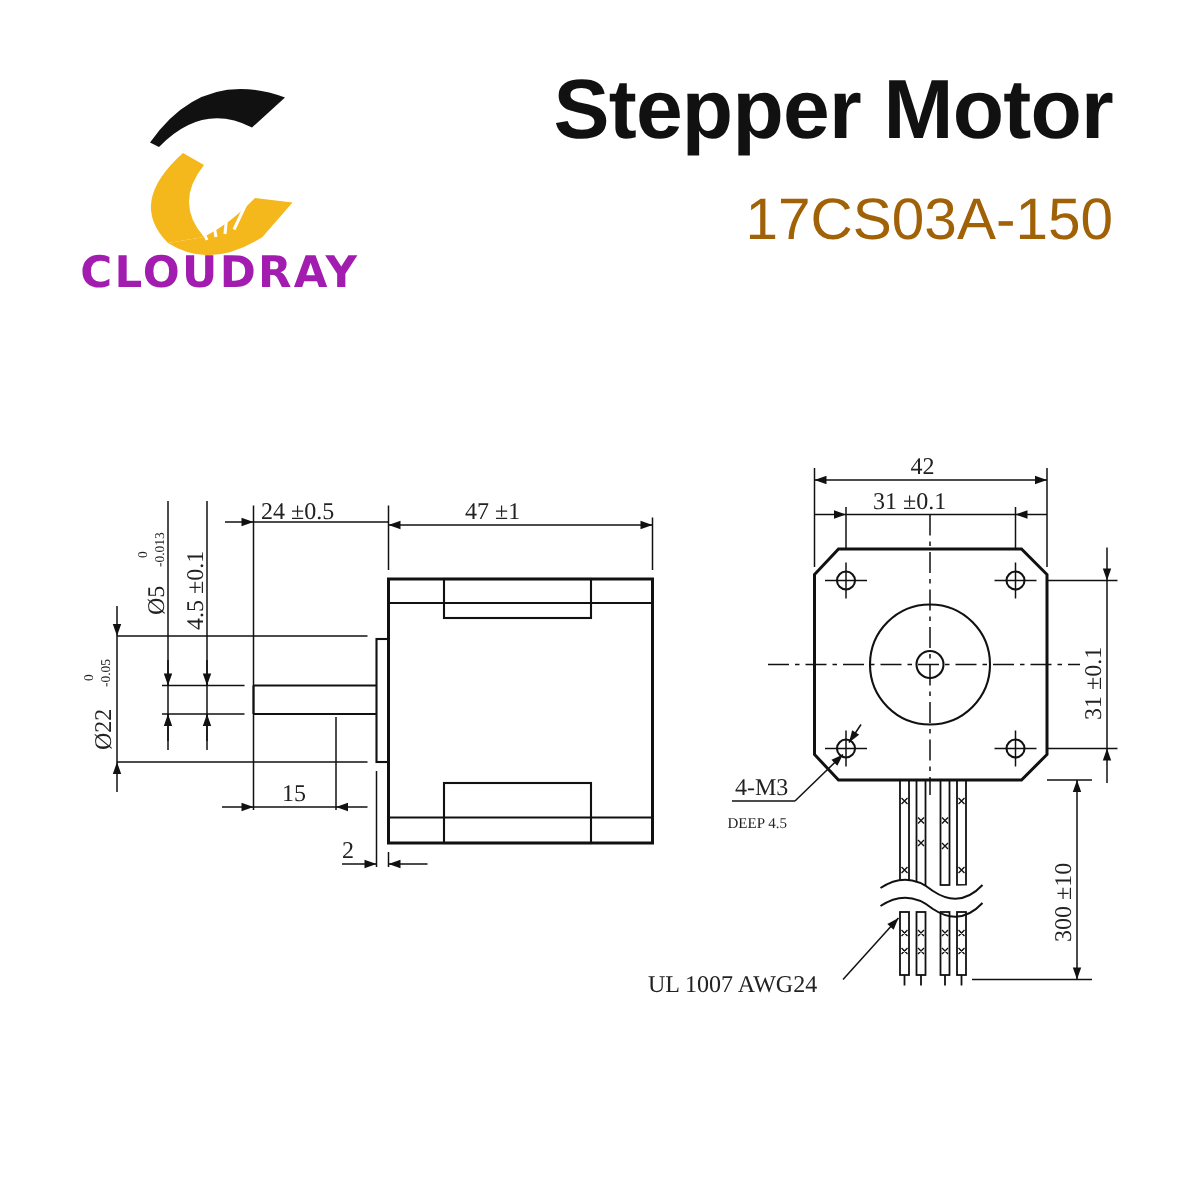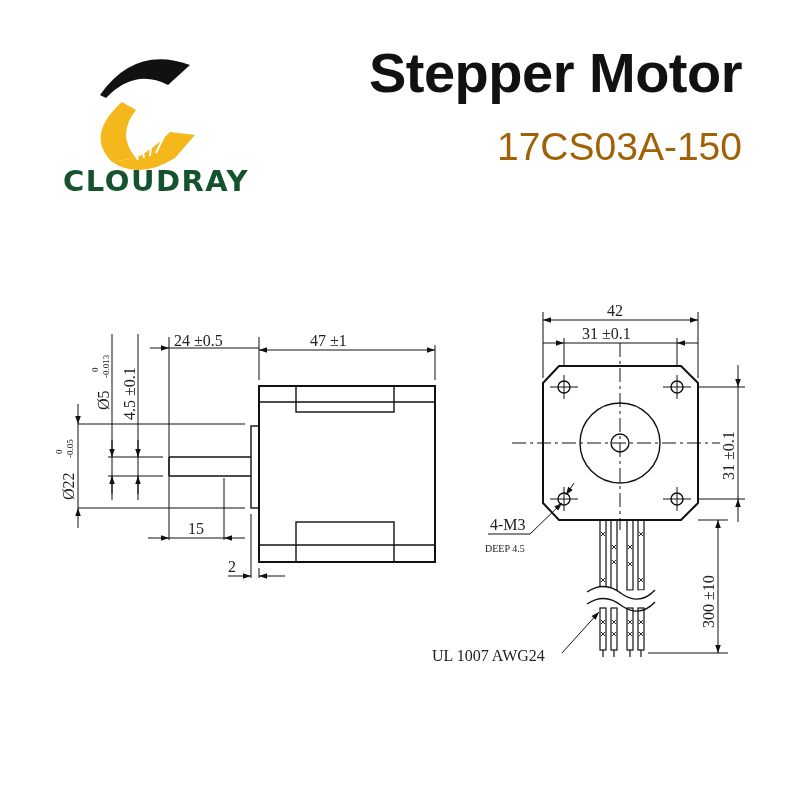--- a/index.html
+++ b/index.html
@@ -1,18 +1,18 @@
 <!DOCTYPE html>
 <html><head>
 <meta charset="utf-8">
 <style>
   html, body { margin:0; padding:0; background:#ffffff; }
   body { width:800px; height:800px; position:relative; overflow:hidden; font-family:"Liberation Sans", sans-serif; }
   .logo { position:absolute; left:40px; top:40px; width:210px; height:160px; }
-  .logo-word { position:absolute; left:44px; top:164px; width:205px; font-family:"DejaVu Sans", sans-serif; font-weight:bold; font-size:29px; letter-spacing:1.5px; color:#14532d; text-align:right; }
+  .logo-word { position:absolute; left:44px; top:164px; width:205px; font-family:"DejaVu Sans", sans-serif; font-weight:bold; font-size:29px; letter-spacing:1.5px; color:#a21caf; text-align:center; }
   .title { position:absolute; right:58px; top:40px; font-family:"Liberation Sans", sans-serif; font-weight:bold; font-size:56px; color:#111; letter-spacing:-0.5px; }
   .model { position:absolute; right:58px; top:125px; font-family:"Liberation Sans", sans-serif; font-size:39px; color:#a16207; }
   svg.drawing { position:absolute; left:0; top:0; }
   .dim { font-family:"Liberation Serif", "DejaVu Serif", serif; fill:#222; }
 </style>
 </head>
 <body>
 
 <svg class="logo" viewBox="0 0 210 160" xmlns="http://www.w3.org/2000/svg">
 

